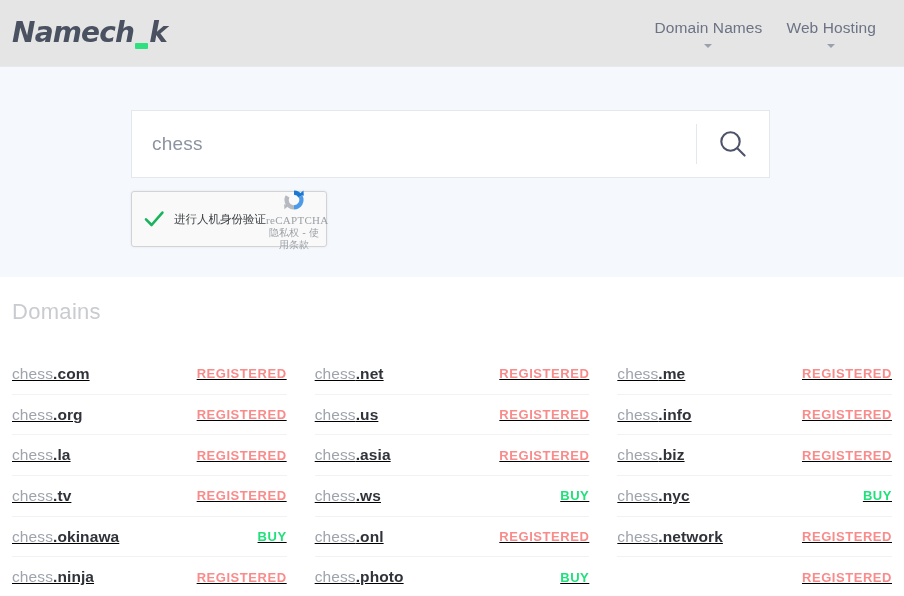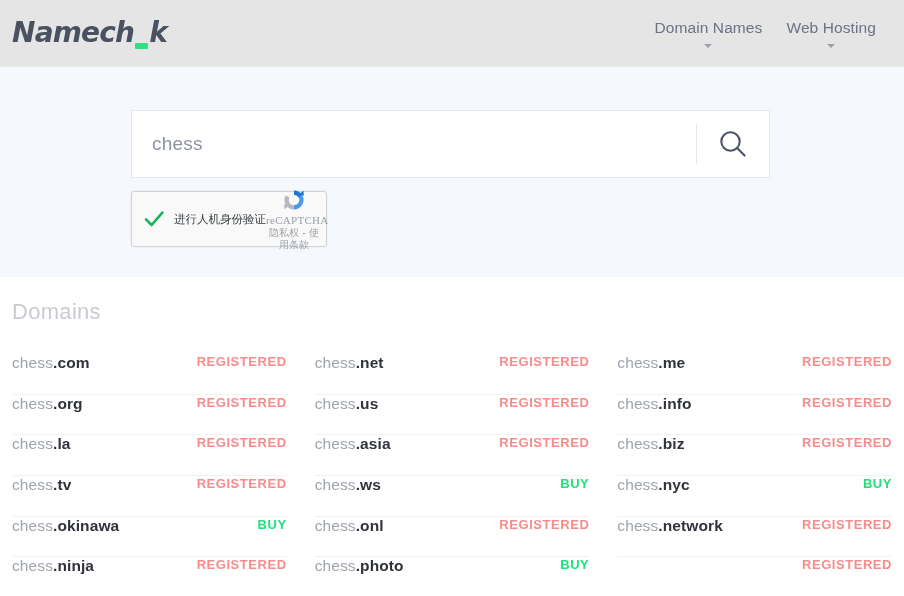--- a/index.html
+++ b/index.html
@@ -195,22 +195,24 @@
   .domain-grid {
     display: grid;
     grid-template-columns: 1fr 1fr 1fr;
     column-gap: 28px;
   }
   .domain-col { display: flex; flex-direction: column; }
 
   .domain-row {
     height: 40.7px;
     display: flex;
+    align-items: center;
     border-bottom: 1px solid #f2f2f3;
     cursor: pointer;
+    text-decoration: underline;
   }
   .domain-name {
     font-size: 15.5px;
     color: #9ea3ac;
     white-space: nowrap;
     letter-spacing: 0.1px;
   }
   .domain-name .tld {
     color: #30333a;
     font-weight: 700;

